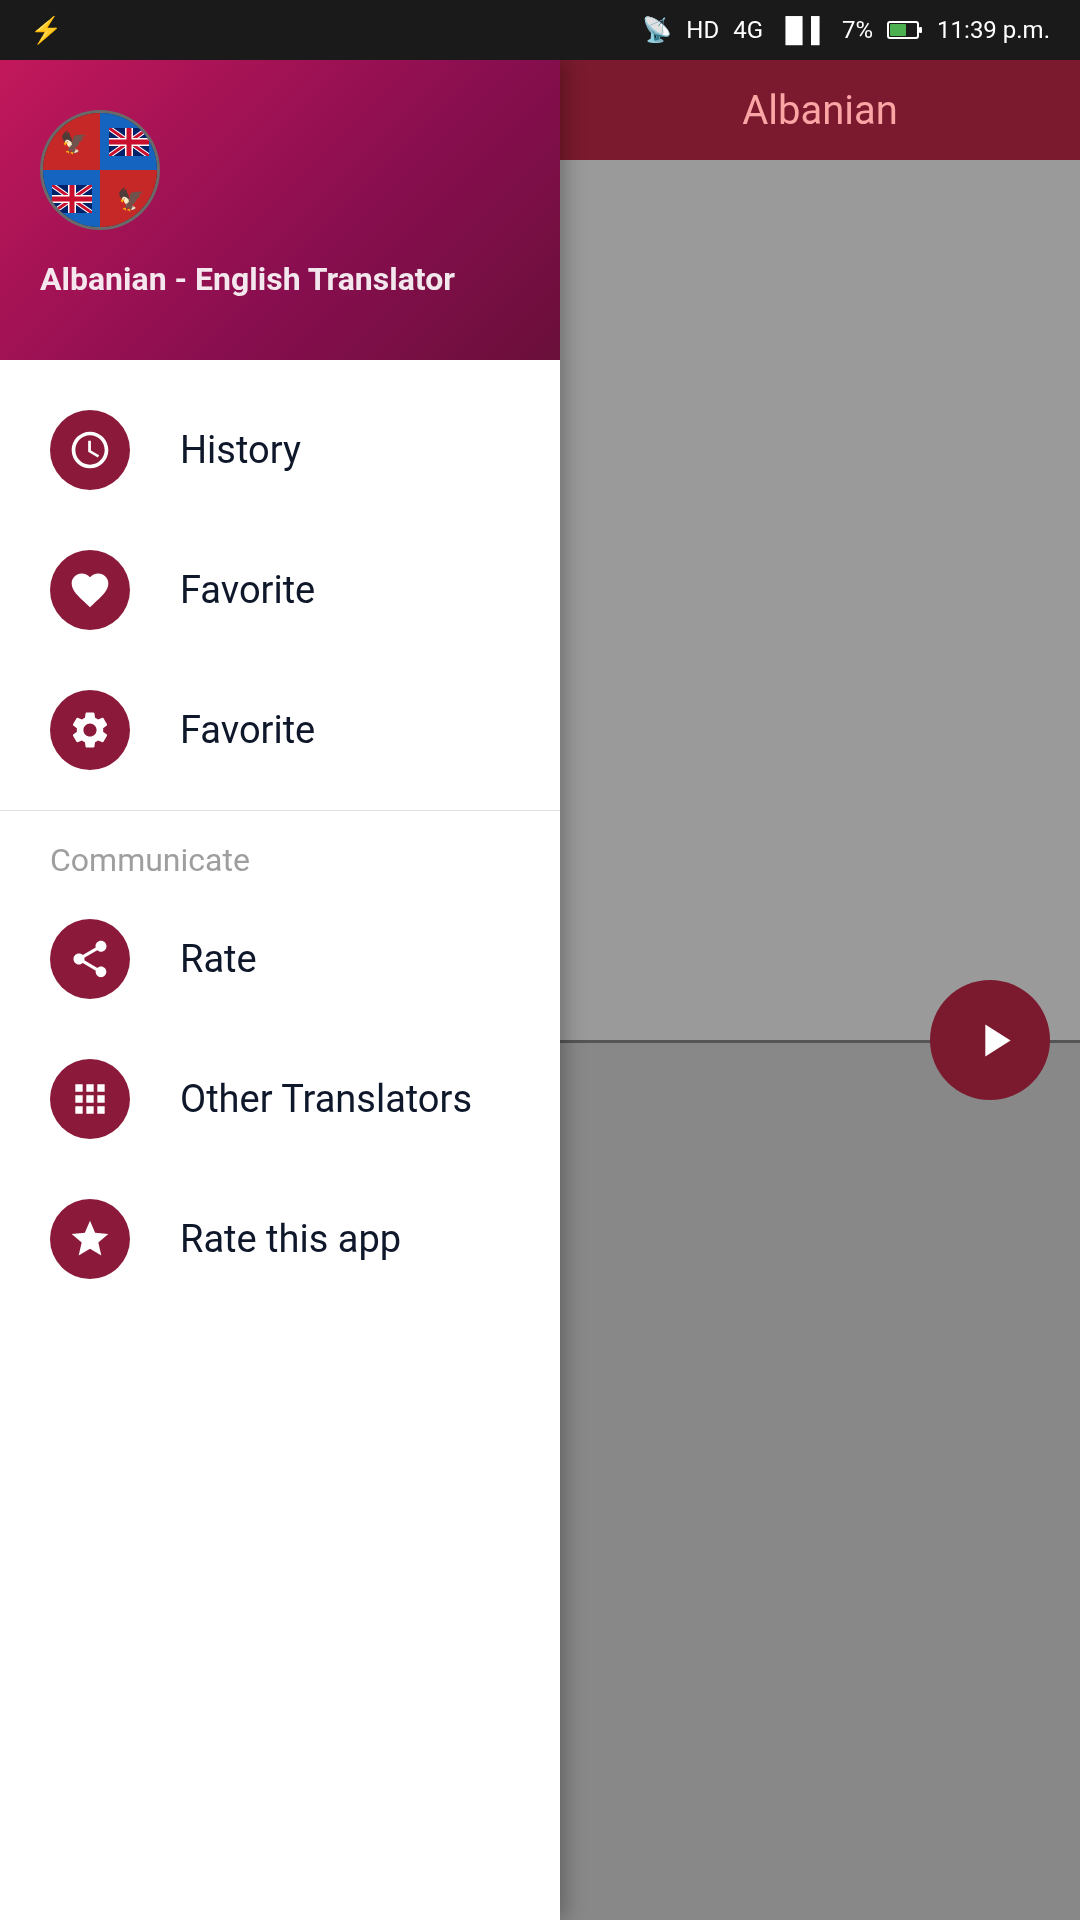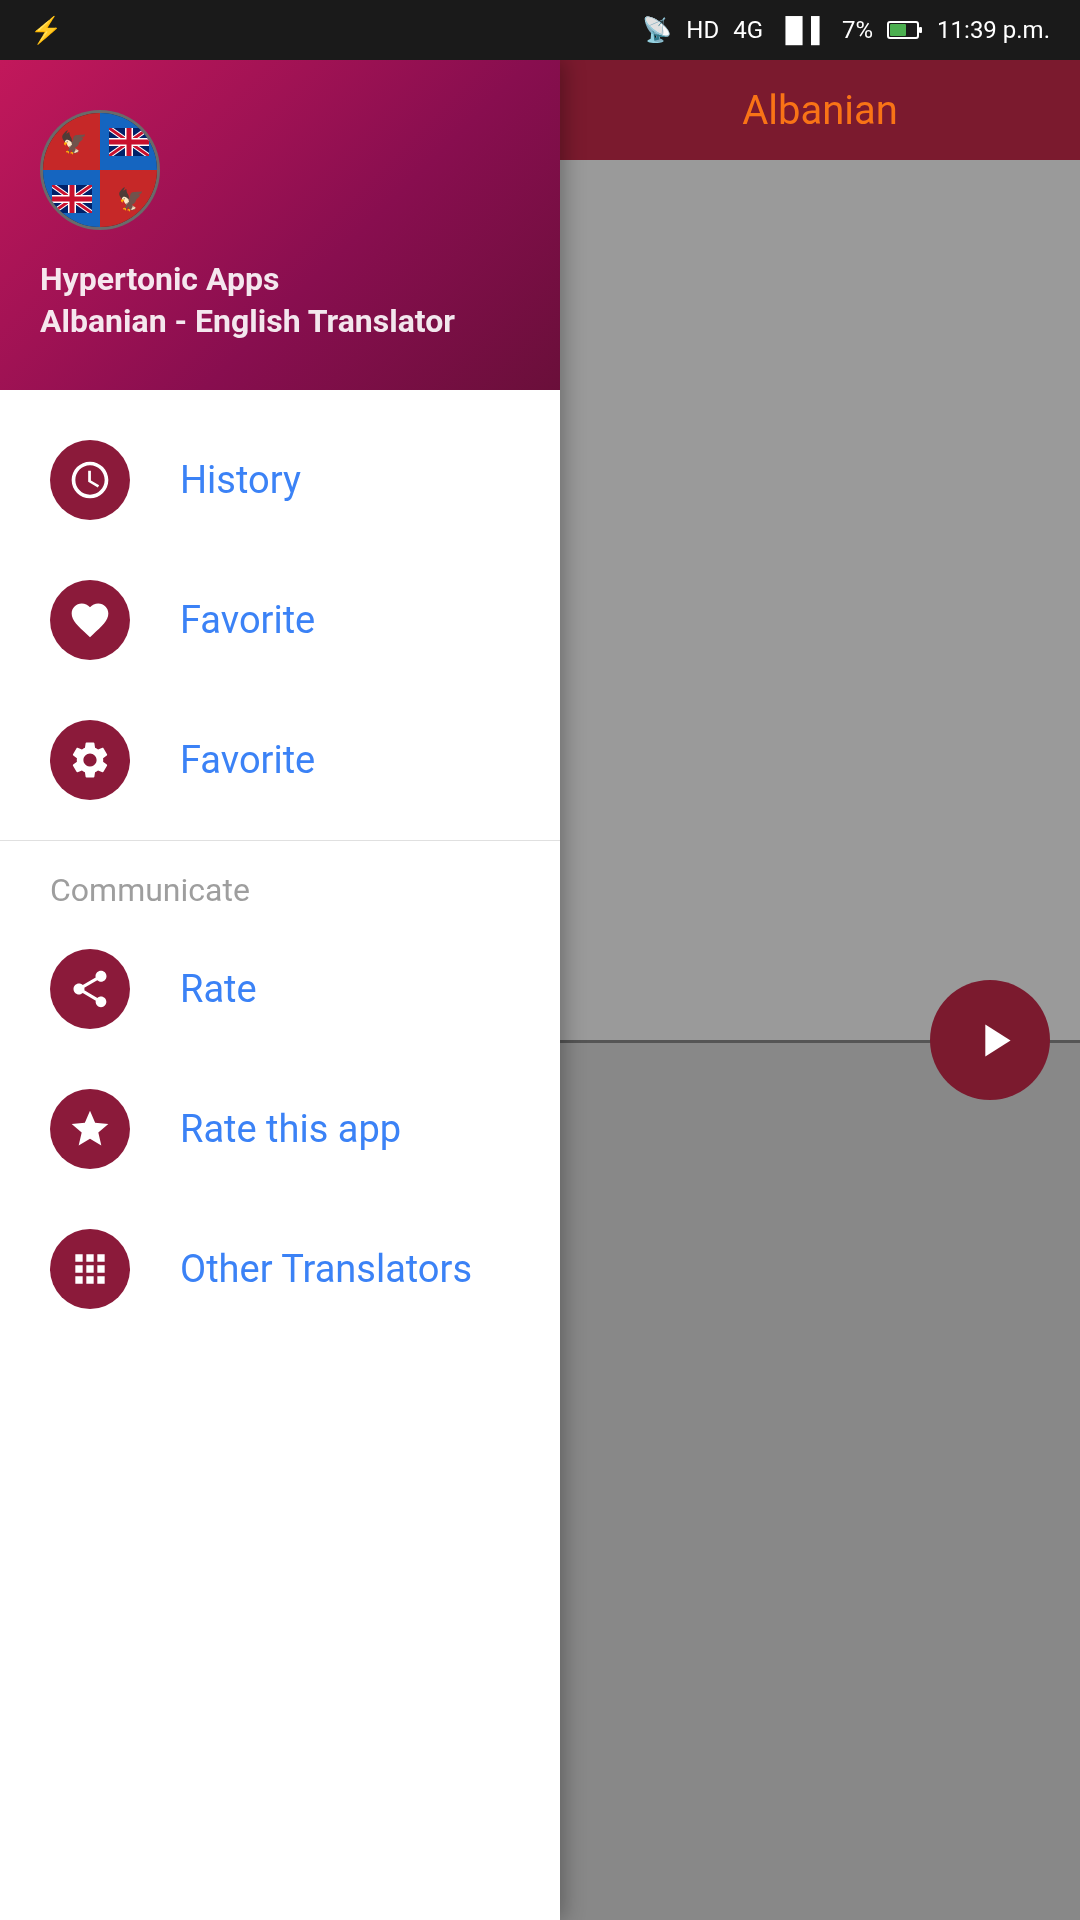--- a/index.html
+++ b/index.html
@@ -152,21 +152,21 @@
     }
 
     .menu-icon svg {
       width: 44px;
       height: 44px;
       fill: white;
     }
 
     .menu-label {
       font-size: 38px;
-      color: #3b82f6;
+      color: #0f172a;
       font-weight: 400;
     }
 
     .section-divider {
       height: 1px;
       background: #e0e0e0;
       margin: 10px 0;
     }
 
     .section-heading {
@@ -188,21 +188,21 @@
 
     .main-header {
       background: #7b1a2e;
       height: 100px;
       display: flex;
       align-items: center;
       justify-content: center;
     }
 
     .main-header-title {
-      color: #f97316;
+      color: #fca5a5;
       font-size: 40px;
       font-weight: 400;
     }
 
     .main-content {
       flex: 1;
       background: #8a8a8a;
       position: relative;
     }
 
@@ -307,21 +307,20 @@
             </svg>
           </div>
           <div class="logo-quadrant logo-br">
             <svg width="32" height="32" viewBox="0 0 32 32" fill="white">
               <text x="4" y="24" font-size="22">🦅</text>
             </svg>
           </div>
         </div>
       </div>
       <div class="app-title-block">
-        <span class="app-company">Hypertonic Apps</span>
         <span class="app-subtitle">Albanian - English Translator</span>
       </div>
     </div>
 
     <div class="drawer-menu">
 
       <div class="menu-item">
         <div class="menu-icon">
           <svg viewBox="0 0 24 24">
               <path d="M12 2C6.48 2 2 6.48 2 12s4.48 10 10 10 10-4.48 10-10S17.52 2 12 2zm0 18c-4.41 0-8-3.59-8-8s3.59-8 8-8 8 3.59 8 8-3.59 8-8 8zm.5-13H11v6l5.25 3.15.75-1.23-4.5-2.67V7z"></path>
@@ -357,33 +356,33 @@
           <svg viewBox="0 0 24 24">
               <path d="M18 16.08c-.76 0-1.44.3-1.96.77L8.91 12.7c.05-.23.09-.46.09-.7s-.04-.47-.09-.7l7.05-4.11c.54.5 1.25.81 2.04.81 1.66 0 3-1.34 3-3s-1.34-3-3-3-3 1.34-3 3c0 .24.04.47.09.7L8.04 9.81C7.5 9.31 6.79 9 6 9c-1.66 0-3 1.34-3 3s1.34 3 3 3c.79 0 1.5-.31 2.04-.81l7.12 4.16c-.05.21-.08.43-.08.65 0 1.61 1.31 2.92 2.92 2.92 1.61 0 2.92-1.31 2.92-2.92s-1.31-2.92-2.92-2.92z"></path>
             </svg>
         </div>
         <span class="menu-label">Rate</span>
       </div>
 
       <div class="menu-item">
         <div class="menu-icon">
           <svg viewBox="0 0 24 24">
+              <path d="M4 8h4V4H4v4zm6 12h4v-4h-4v4zm-6 0h4v-4H4v4zm0-6h4v-4H4v4zm6 0h4v-4h-4v4zm6-10v4h4V4h-4zm-6 4h4V4h-4v4zm6 6h4v-4h-4v4zm0 6h4v-4h-4v4z"></path>
+            </svg>
+        </div>
+        <span class="menu-label">Other Translators</span>
+      </div>
+
+      <div class="menu-item">
+        <div class="menu-icon">
+          <svg viewBox="0 0 24 24">
               <path d="M12 17.27L18.18 21l-1.64-7.03L22 9.24l-7.19-.61L12 2 9.19 8.63 2 9.24l5.46 4.73L5.82 21z"></path>
             </svg>
         </div>
         <span class="menu-label">Rate this app</span>
-      </div>
-
-      <div class="menu-item">
-        <div class="menu-icon">
-          <svg viewBox="0 0 24 24">
-              <path d="M4 8h4V4H4v4zm6 12h4v-4h-4v4zm-6 0h4v-4H4v4zm0-6h4v-4H4v4zm6 0h4v-4h-4v4zm6-10v4h4V4h-4zm-6 4h4V4h-4v4zm6 6h4v-4h-4v4zm0 6h4v-4h-4v4z"></path>
-            </svg>
-        </div>
-        <span class="menu-label">Other Translators</span>
       </div>
 
     </div>
   </div>
 
   <div class="main-panel">
     <div class="main-header">
       <span class="main-header-title">Albanian</span>
     </div>
     <div class="main-content">

